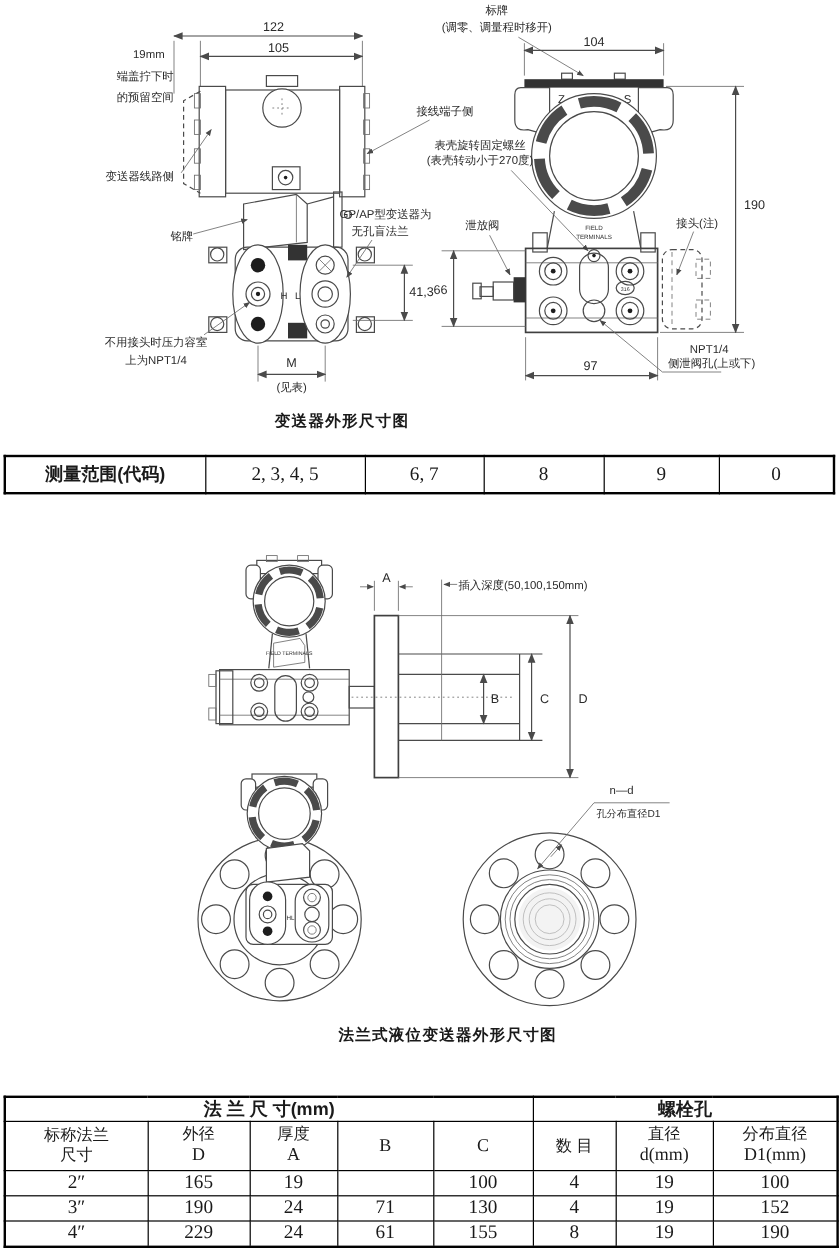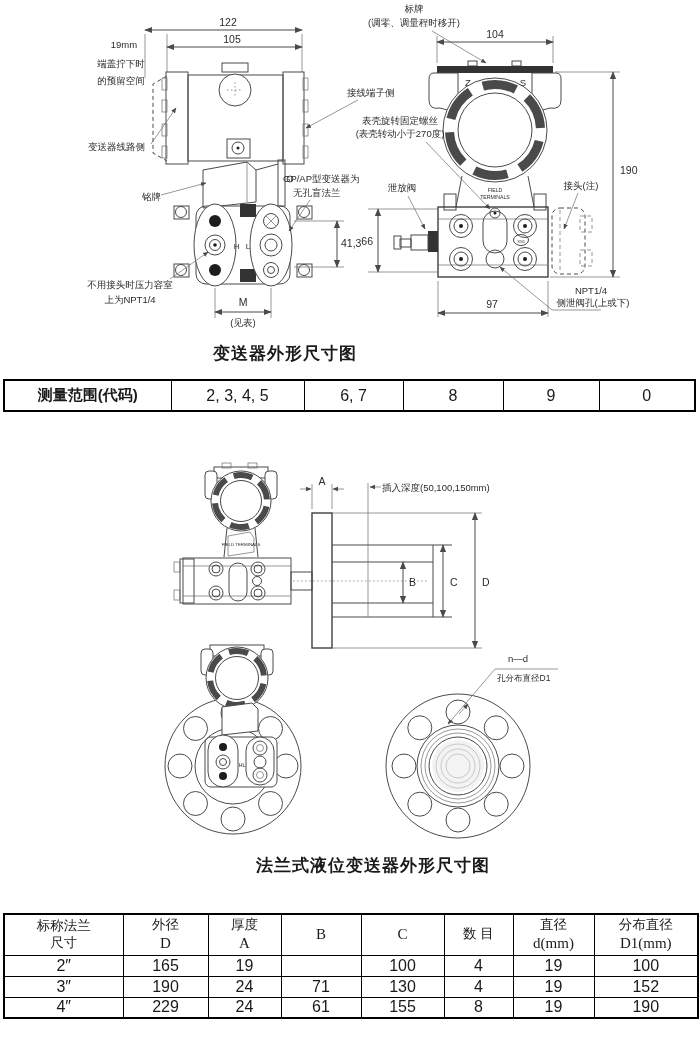--- a/index.html
+++ b/index.html
@@ -19,35 +19,35 @@
   text{fill:#2b2b2b;font-family:"Liberation Sans",sans-serif;}
   .lbl{font-size:9.5px;}
   .dimtxt{font-size:10.5px;}
   .mid{text-anchor:middle;}
   .end{text-anchor:end;}
   .hl{font-size:8px;letter-spacing:2px;}
   .tiny{font-size:5.2px;}
   .teeny{font-size:4.4px;}
   .microcn{font-size:8.5px;}
 
-  .fig-title{position:absolute;transform:translateX(-50%);font-weight:bold;font-size:17px;
+  .fig-title{position:absolute;transform:translateX(-50%);font-weight:bold;font-size:13px;
              letter-spacing:1px;white-space:nowrap;}
   .fig-sub{position:absolute;transform:translateX(-50%);font-size:16px;white-space:nowrap;
            font-family:"Liberation Serif",serif;}
 
   table{border-collapse:collapse;table-layout:fixed;position:absolute;background:#fff;}
   td,th{border:1.5px solid #000;text-align:center;vertical-align:middle;padding:0;
         overflow:hidden;white-space:nowrap;}
   #table-m{left:3px;top:379px;width:693px;}
   #table-m td,#table-m th{height:29px;}
   #table-flange{left:3px;top:913px;width:694px;}
   .tbl-outer{border:2px solid #000;}
   .cn-h{font-weight:bold;font-size:15px;font-family:"Liberation Sans",sans-serif;}
   .cn-r{font-weight:normal;font-size:15px;font-family:"Liberation Sans",sans-serif;}
-  .num{font-family:Liberation Sans, sans-serif;font-size:16px;font-weight:normal;}
+  .num{font-family:Liberation Serif, serif;font-size:16px;font-weight:normal;}
   .subhead{font-size:13.5px;font-weight:normal;line-height:1.25;}
   .subhead .lat{font-family:"Liberation Serif",serif;font-size:15px;}
   #table-flange .grp{height:20px;}
   #table-flange .hdr{height:41px;white-space:normal;}
   #table-flange .dat{height:21px;}
 </style>
 </head>
 <body>
 
 <div id="page">
@@ -396,20 +396,24 @@
     <col style="width:119px">
         <col style="width:85px">
         <col style="width:73px">
         <col style="width:80px">
     <col style="width:83px">
         <col style="width:69px">
         <col style="width:81px">
         <col style="width:104px">
   </colgroup>
   <tbody>
+        <tr class="grp">
+    <th class="cn-h" colspan="5">法 兰 尺 寸(mm)</th>
+    <th class="cn-h" colspan="3">螺栓孔</th>
+  </tr>
   <tr class="hdr">
     <th class="subhead">
       <span>标称法兰</span><br>
       <span>尺寸</span>
     </th>
     <th class="subhead">
       <span>外径</span><br>
       <span class="lat">D</span>
     </th>
     <th class="subhead">

